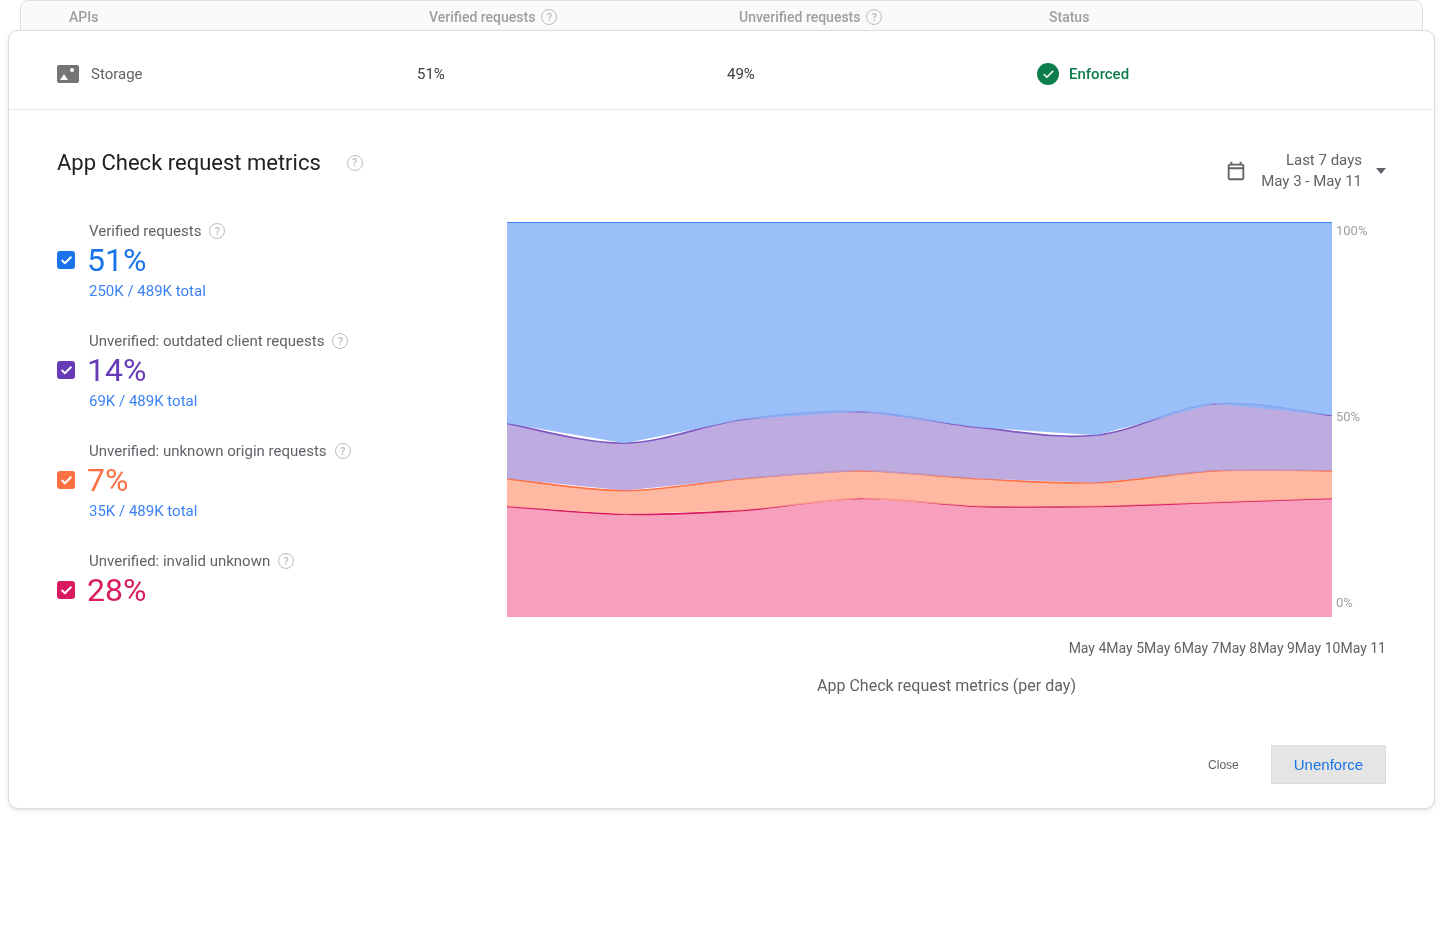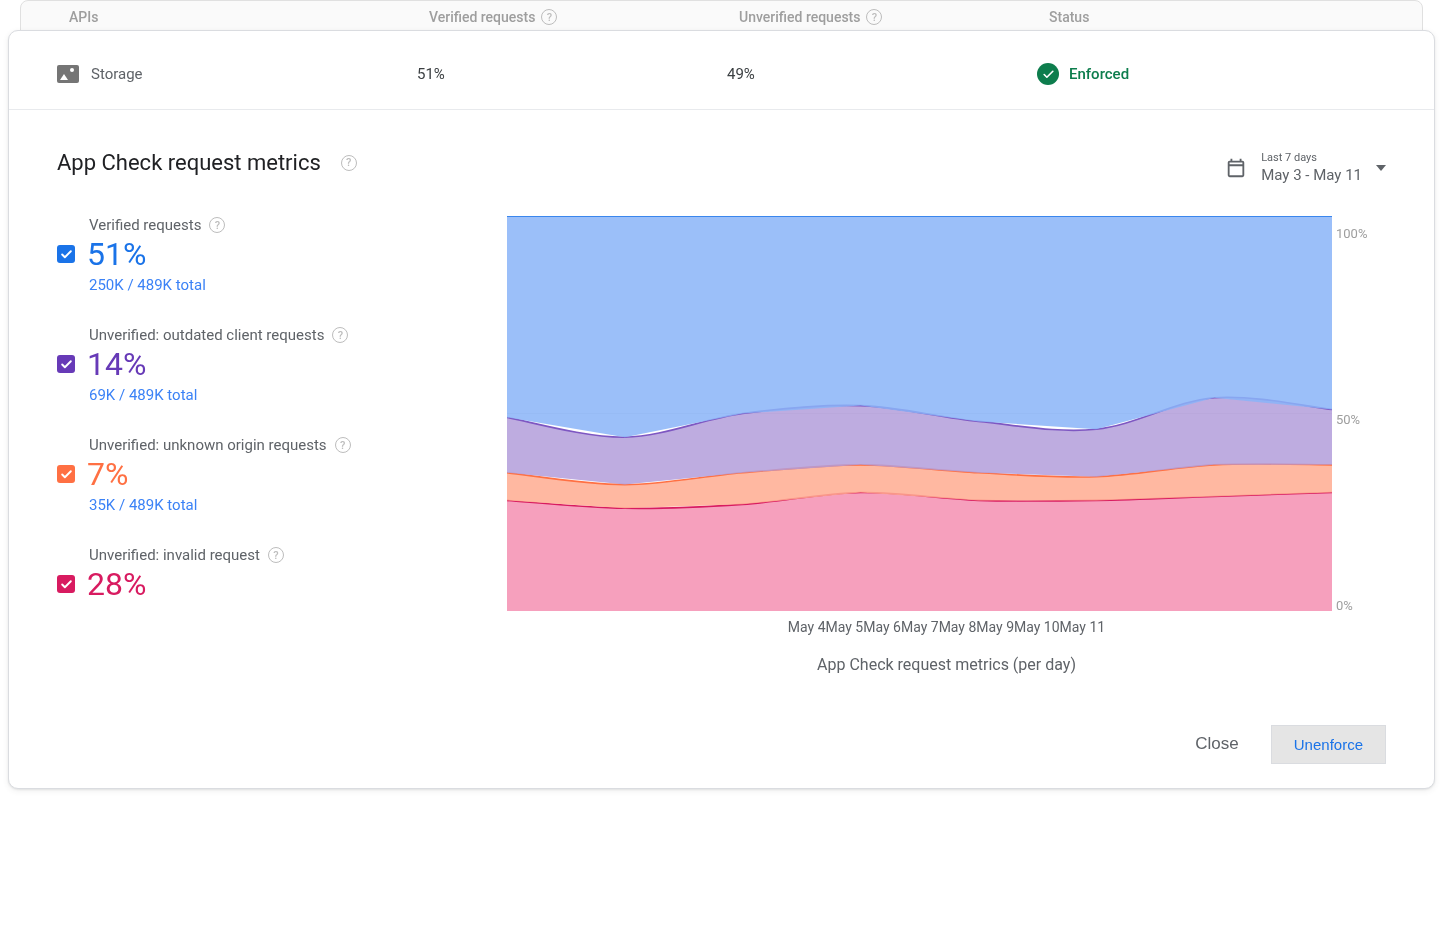--- a/index.html
+++ b/index.html
@@ -65,47 +65,47 @@
   .cell-val { color:#3c4043; }
   .status-cell { display:flex; align-items:center; gap:10px; color:#0d7d4d; font-weight:500; font-size:15px; }
   .check-circle {
     width:22px; height:22px; background:#0d7d4d; border-radius:50%;
     display:inline-flex; align-items:center; justify-content:center;
   }
   .check-circle svg { width:13px; height:13px; }
   .divider { height:1px; background:#e8eaed; margin:0; }
   .metrics-block { padding: 40px 48px 20px; }
   .metrics-header { display:flex; justify-content:space-between; align-items:flex-start; }
-  .metrics-title { display:flex; align-items:center; gap:20px; font-size:22px; font-weight:400; color:#202124; }
+  .metrics-title { display:flex; align-items:center; gap:26px; font-size:22px; font-weight:400; color:#202124; }
   .date-picker { display:flex; align-items:center; gap:14px; color:#5f6368; cursor:pointer; }
   .date-text { line-height:1.4; }
-  .date-text .l1 { font-size:11px; }
+  .date-text .l1 { font-size:15px;text-align:right; }
   .date-text .l2 { font-size:15px; }
   .cal-icon { width:22px; height:22px; }
   .dropdown-caret { width:0; height:0; border-left:5px solid transparent; border-right:5px solid transparent; border-top:6px solid #5f6368; }
   .metrics-body { display:flex; gap:40px; margin-top:30px; }
   .legend-col { flex:0 0 410px; padding-left:32px; }
   .legend-item { margin-bottom:32px; }
   .legend-label { display:flex; align-items:center; gap:8px; color:#5f6368; font-size:15px; margin-left:0; margin-bottom:4px; }
   .legend-row { display:flex; align-items:center; gap:12px; }
   .cb {
     width:18px; height:18px; border-radius:3px; display:inline-flex;
     align-items:center; justify-content:center; flex-shrink:0; margin-left:-32px;
   }
   .cb svg { width:13px; height:13px; }
   .pct { font-size:32px; font-weight:400; line-height:1; }
   .sub { color:#3b82f6; font-size:15px; margin-top:6px; }
   .chart-col { flex:1; position:relative; }
   #chart-svg { width:100%; height:395px; display:block; }
-  .y-ticks { position:absolute; right:-50px; top:17px; height:372px; width:46px; color:#9e9e9e; font-size:13px; text-align:left; }
+  .y-ticks { position:absolute; right:-50px; top:8px; height:372px; width:46px; color:#9e9e9e; font-size:13px; text-align:left; }
   .y-ticks div { position:absolute; left:0; transform:translateY(-50%); }
-  .x-ticks { display:flex; justify-content:center; color:#5f6368; font-size:14px; padding:8px 0 0; }
+  .x-ticks { display:flex; justify-content:flex-end; color:#5f6368; font-size:14px; padding:8px 0 0;margin-top:15px; }
   .chart-caption { text-align:center; color:#5f6368; font-size:16px; margin-top:20px; }
   .actions { display:flex; justify-content:flex-end; gap:28px; align-items:center; padding: 30px 48px 0; }
-  .btn-close { color:#5f6368; font-size:17px; font-weight:500; cursor:pointer; background:none; border:none; padding:10px 4px; }
+  .btn-close { color:#5f6368; font-size:12px; font-weight:500; cursor:pointer; background:none; border:none; padding:10px 4px; }
   .btn-unenforce {
     color:#1a73e8; font-size:15px; font-weight:500; cursor:pointer;
     background:#e5e5e5; border:1px solid #dadce0; border-radius:0;
     padding:10px 22px;
   }
   .chart-wrap { position:relative; margin-right:54px; }
 </style>
 </head>
 <body>
 
@@ -207,21 +207,21 @@
                   <svg viewBox="0 0 24 24">
                     <path d="M4 12l5 5L20 6" stroke="#fff" stroke-width="3.5" fill="none" stroke-linecap="round" stroke-linejoin="round"></path>
                   </svg>
                 </span>
                 <span class="pct" style="color:#ff7043">7%</span>
               </div>
               <div class="sub">35K / 489K total</div>
             </div>
             <div class="legend-item">
               <div class="legend-label">
-                <span>Unverified: invalid request</span>
+                <span>Unverified: invalid unknown</span>
                 <span class="help-icon">?</span>
               </div>
               <div class="legend-row">
                 <span class="cb" style="background:#d81b60">
                   <svg viewBox="0 0 24 24">
                     <path d="M4 12l5 5L20 6" stroke="#fff" stroke-width="3.5" fill="none" stroke-linecap="round" stroke-linejoin="round"></path>
                   </svg>
                 </span>
                 <span class="pct" style="color:#d81b60">28%</span>
               </div>

